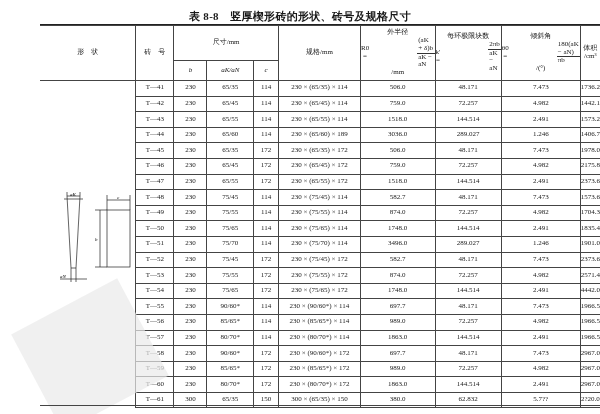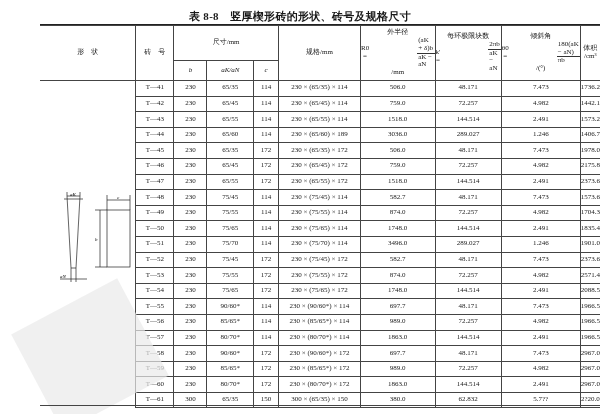--- a/index.html
+++ b/index.html
@@ -236,21 +236,21 @@
       </tr>
       <tr>
         <td>T—54</td>
         <td>230</td>
         <td>75/65</td>
         <td>172</td>
         <td>230 × (75/65) × 172</td>
         <td>1748.0</td>
         <td>144.514</td>
         <td>2.491</td>
-        <td class="last-col">2088.5</td>
+        <td class="last-col">4442.0</td>
       </tr>
       <tr>
         <td>T—55</td>
         <td>230</td>
         <td>90/60*</td>
         <td>114</td>
         <td>230 × (90/60*) × 114</td>
         <td>697.7</td>
         <td>48.171</td>
         <td>7.473</td>

